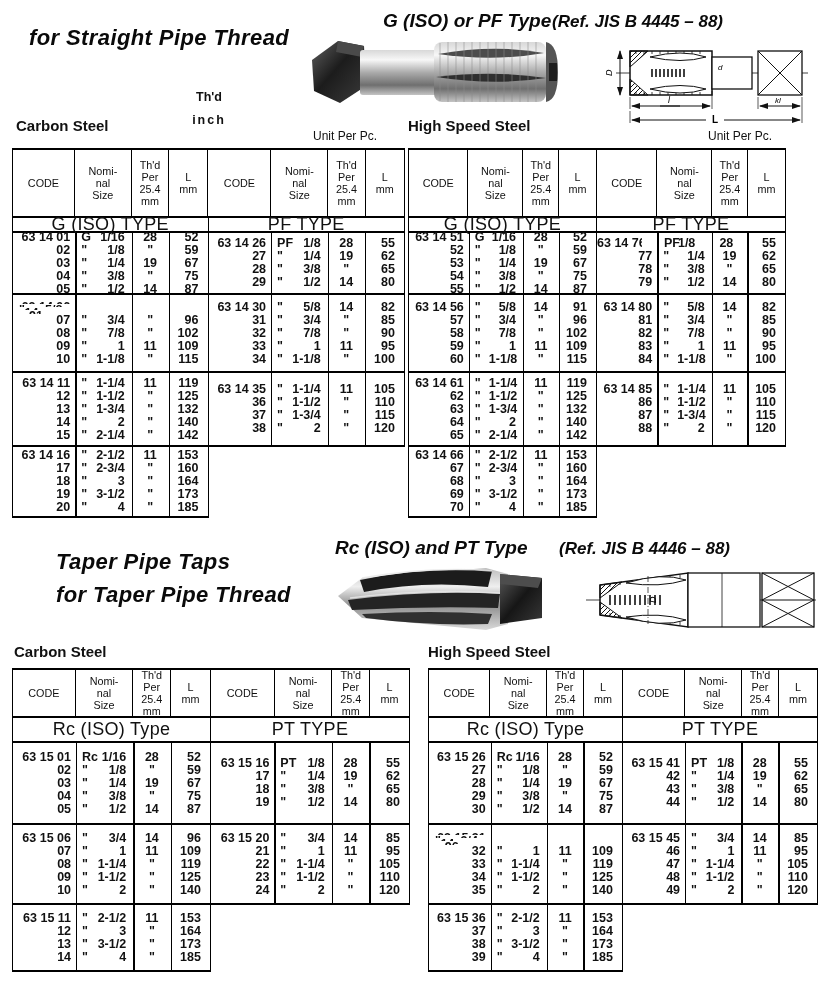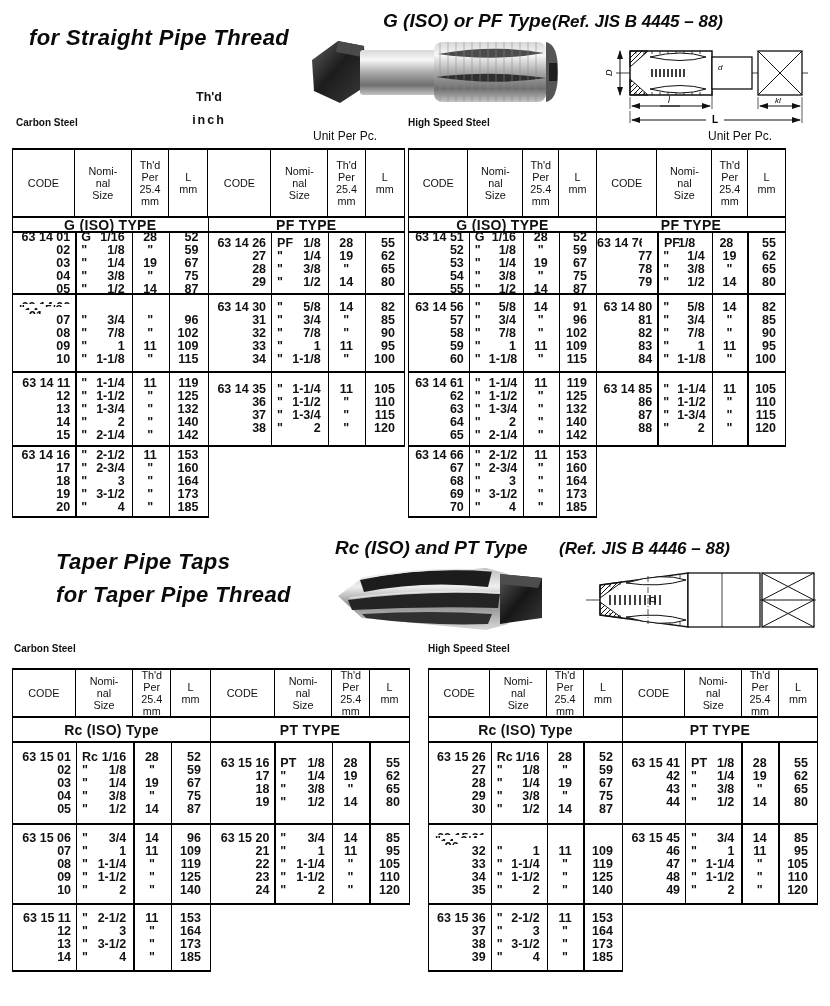--- a/index.html
+++ b/index.html
@@ -3,34 +3,34 @@
 <meta charset="utf-8">
 <style>
 *{margin:0;padding:0;box-sizing:border-box}
 html,body{background:#fff}
 body{width:830px;height:1006px;position:relative;font-family:"Liberation Sans",sans-serif;color:#111;overflow:hidden}
 .abs{position:absolute}
 .bi{font-weight:bold;font-style:italic;color:#0a0a0a}
 .big-title{font-size:22px;line-height:33px;letter-spacing:.4px;white-space:nowrap}
 .type-title{font-size:19px;white-space:nowrap}
 .ref-title{font-size:17px;white-space:nowrap}
-.steel-label{font-size:10px;font-weight:bold;white-space:nowrap}
+.steel-label{font-size:15px;font-weight:bold;white-space:nowrap}
 .small-note{font-size:12px;white-space:nowrap}
 .thd-note{font-size:12.5px;font-weight:bold;line-height:14px;text-align:center}
 .thd-note div:last-child{letter-spacing:2px;margin-top:9px}
 
 
 .ptable{position:absolute;display:flex;align-items:flex-start}
 .tsec{width:50%}
 .thead2{display:flex;align-items:stretch;border-top:2px solid #000;border-bottom:2px solid #000}
 .hcell{display:flex;flex-direction:column;justify-content:center;text-align:center;border-right:1.4px solid #000}
 .tsec-l .hcell:first-child{border-left:1.4px solid #000}
 .hc0{width:32%}.hc1{width:29%}.hc2{width:19%}.hc3{width:20%}
 .hline{font-size:10.8px;line-height:12px;color:#111}
-.band{display:flex;align-items:center;justify-content:center;font-weight:bold;font-size:14px;border-bottom:2px solid #000;border-right:1.4px solid #000;letter-spacing:.3px}
+.band{display:flex;align-items:center;justify-content:center;font-weight:normal;font-size:18px;border-bottom:2px solid #000;border-right:1.4px solid #000;letter-spacing:.3px}
 .tsec-l .band{border-left:1.4px solid #000}
 .tgroup{position:relative;display:flex;flex-direction:column;justify-content:center;border-bottom:2px solid #000;border-right:1.4px solid #000}
 .tsec-l .tgroup{border-left:1.4px solid #000}
 .vline{position:absolute;top:0;bottom:0;width:1.4px;background:#000}
 .vl0{left:32%}.vl1{left:61%}.vl2{left:80%}
 .trow{display:flex;font-weight:bold;font-size:12.5px;white-space:nowrap}
 .tc{overflow:hidden}
 .c-code{width:32%;text-align:right;padding-right:5px}
 .c-size{width:29%;display:flex}
 .c-size .pfx{padding-left:6px;width:20px;flex:0 0 auto}

